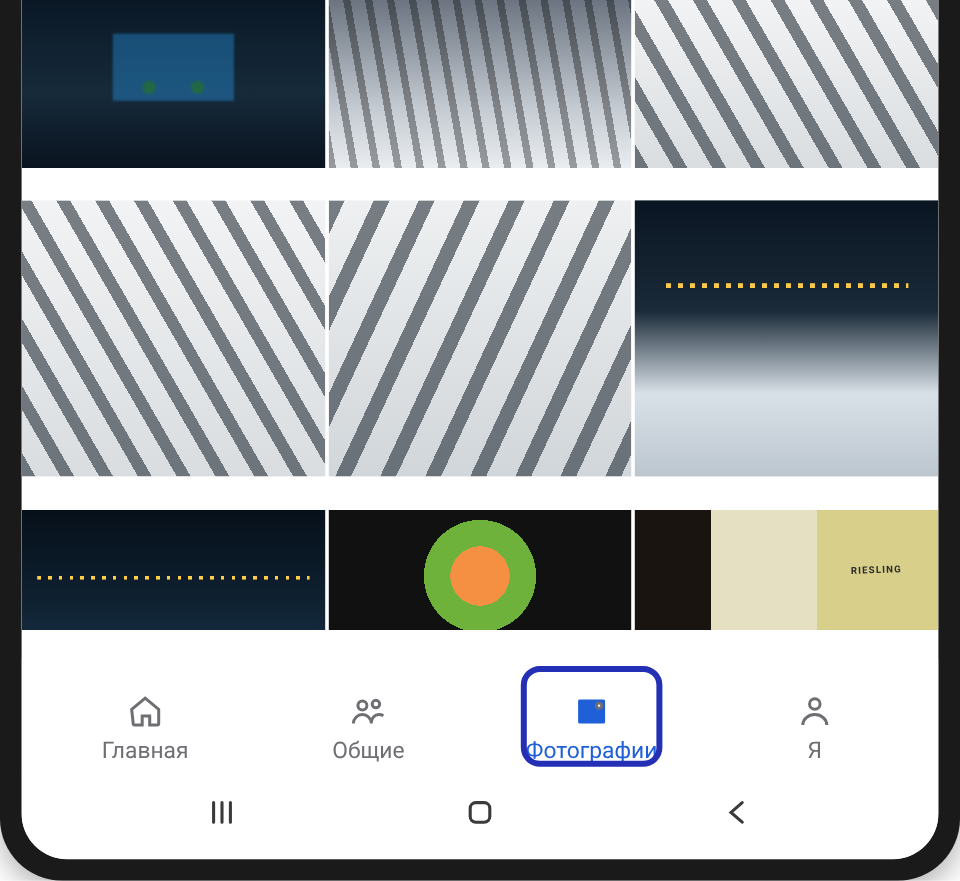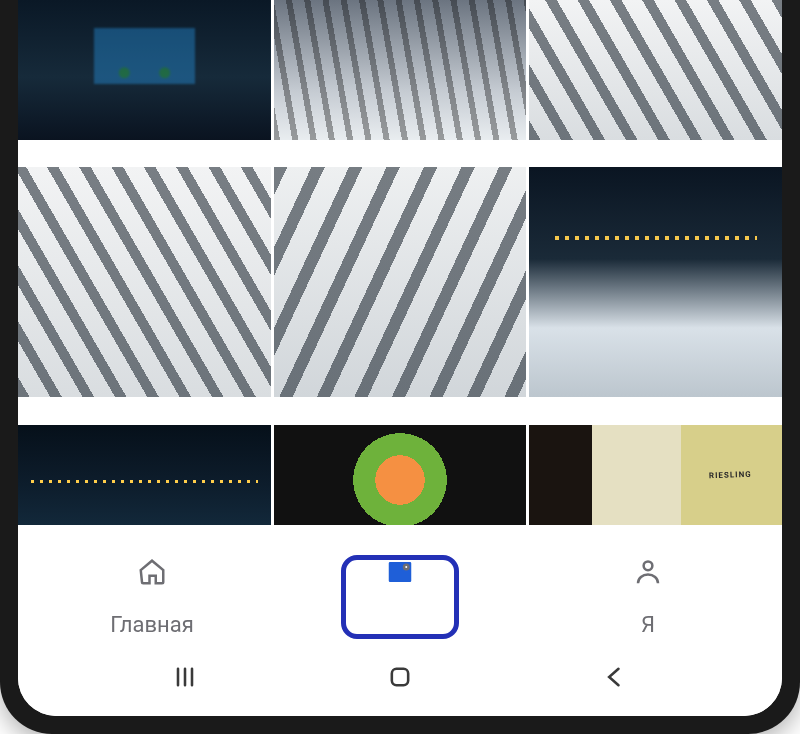--- a/index.html
+++ b/index.html
@@ -114,23 +114,23 @@
       padding: 0 10px;
       background: #fff;
     }
     .nav-item {
       display: flex;
       flex-direction: column;
       align-items: center;
       gap: 6px;
       min-width: 110px;
       height: 80px;
-      justify-content: space-between;
+      justify-content: flex-end;
       color: #6e6e73;
-      font-size: 22px;
+      font-size: 19px;
       cursor: pointer;
       border-radius: 14px;
       position: relative;
     }
     .nav-item svg { width: 30px; height: 30px; stroke: #6e6e73; fill: none; stroke-width: 2; }
     .nav-item.active { color: #1f5fd8; }
     .nav-item.active svg.photo-ico path { fill: #1f5fd8; }
     .highlight-box {
       position: absolute;
       inset: -2px -4px;
@@ -174,26 +174,35 @@
       <div class="photo-cell row3 thumb-wine"></div>
     </div>
 
     <div class="app-nav">
       <div class="nav-item">
         <svg viewBox="0 0 24 24">
             <path d="M3 10.5 12 3l9 7.5V20a1 1 0 0 1-1 1h-5v-6H10v6H5a1 1 0 0 1-1-1z"></path>
           </svg>
         <span>Главная</span>
       </div>
+      <div class="nav-item">
+        <svg viewBox="0 0 24 24">
+            <circle cx="8" cy="8" r="3"></circle>
+            <circle cx="17" cy="7" r="2.5"></circle>
+            <path d="M2 20c0-3.3 2.7-6 6-6s6 2.7 6 6M14 19c0-2.5 2-5 5-5 1.5 0 3 .8 3 .8"></path>
+          </svg>
+        <span>Общие</span>
+      </div>
       <div class="nav-item active">
         <div class="highlight-box"></div>
         <svg class="photo-ico" viewBox="0 0 24 24">
             <path d="M4 4h16a1 1 0 0 1 1 1v14a1 1 0 0 1-1 1H4a1 1 0 0 1-1-1V5a1 1 0 0 1 1-1z M3 17l6-6 5 5 3-3 4 4" fill="#1f5fd8" stroke="none"></path>
             <circle cx="17" cy="8" r="1.8" fill="#fff"></circle>
           </svg>
+        <span>Фотографии</span>
       </div>
       <div class="nav-item">
         <svg viewBox="0 0 24 24">
             <circle cx="12" cy="7" r="3.5"></circle>
             <path d="M4 21c0-4 3.6-7 8-7s8 3 8 7"></path>
           </svg>
         <span>Я</span>
       </div>
     </div>
 

